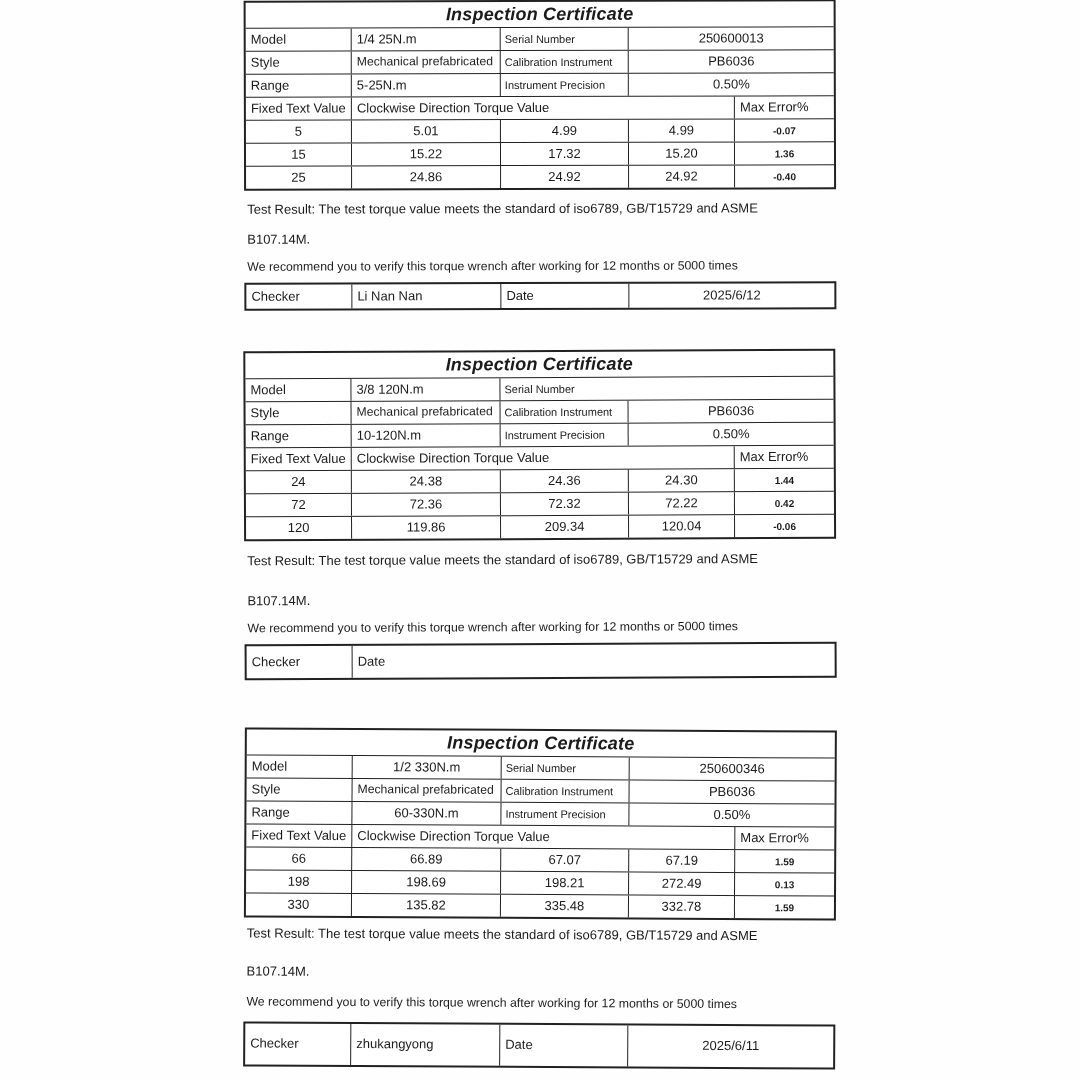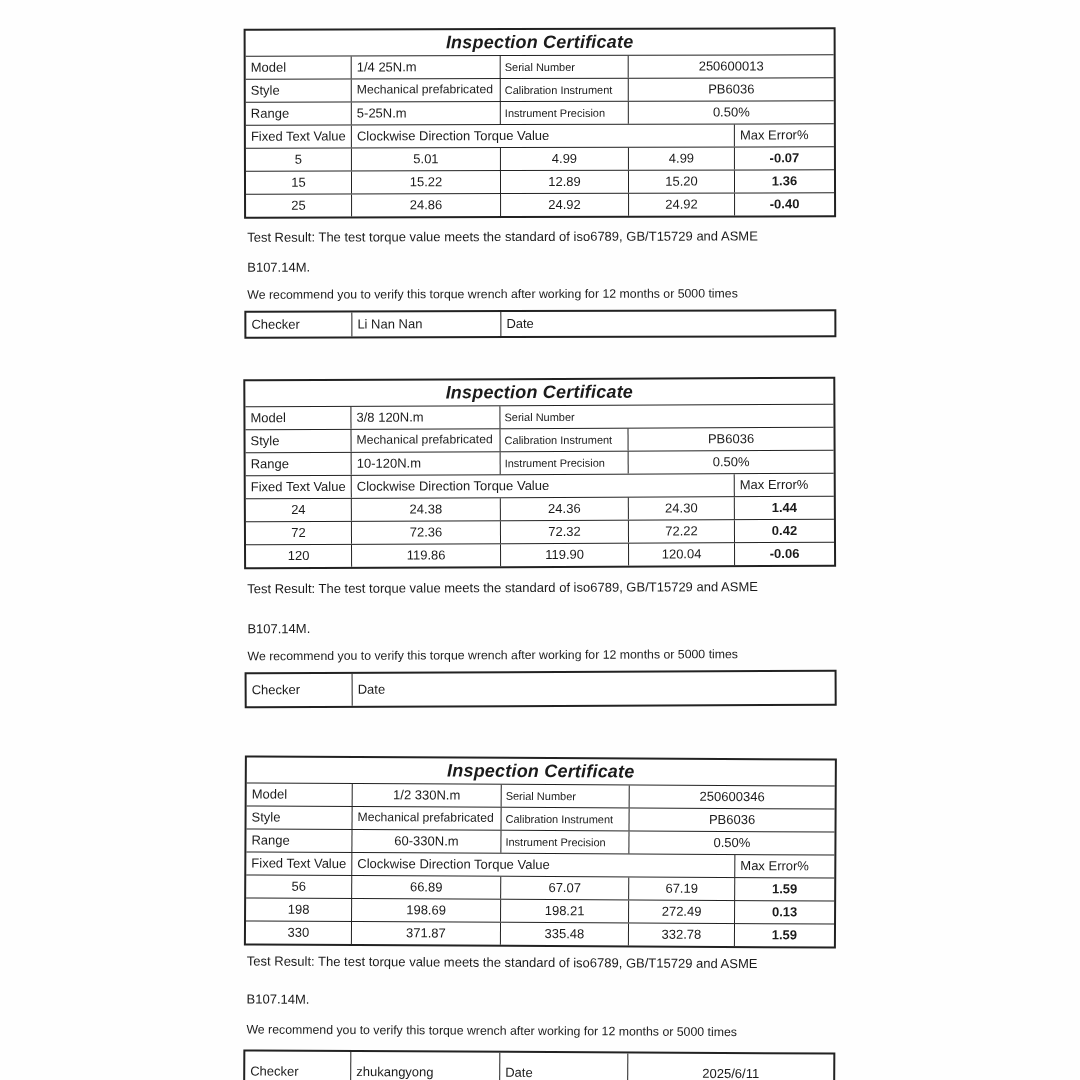--- a/index.html
+++ b/index.html
@@ -2,21 +2,21 @@
 <html><head>
 <meta charset="utf-8">
 <style>
   * { margin:0; padding:0; box-sizing:border-box; }
   html,body { background:#ffffff; }
   body {
     width:1080px; height:1080px; overflow:hidden;
     font-family:"Liberation Sans", sans-serif;
     color:#1b1b1b;
   }
-  .page { width:1080px; height:1080px; padding-top:28px; background:#fefefe; }
+  .page { width:1080px; height:1080px; padding-top:0; background:#fefefe; }
 
   .cert { width:592px; margin:0 auto; }
   .cert-0 { transform:rotate(-0.15deg); }
   .cert-1 { margin-top:40px; transform:rotate(-0.25deg); }
   .cert-2 { margin-top:50px; transform:rotate(0.3deg); }
 
   .cert-table { border:2px solid #222; background:#fff; }
   .t-row {
     display:grid;
     grid-template-columns:106px 149px 128px 106px 99px;
@@ -35,21 +35,21 @@
   .span5 { grid-column:1 / -1; }
 
   .title-cell {
     justify-content:center;
     font-weight:bold; font-style:italic;
     font-size:18px; min-height:25px; letter-spacing:.2px;
   }
   .small-label { font-size:11px; padding-left:4px; }
   .center { justify-content:center; padding-left:0; padding-right:0; }
   .num { justify-content:center; }
-  .err { justify-content:center; font-weight:bold; font-size:13px;text-align:center; }
+  .err { justify-content:center; font-weight:bold; font-size:10px;text-align:center; }
   .cert-2 .v1 { justify-content:center; }
 
   .para { margin-left:3px; font-size:13px; }
   .result1 { margin-top:11px; }
   .result2 { margin-top:15px; }
   .recommend { margin-top:13px; font-size:12.3px; }
   .cert-1 .result1 { margin-top:12px; }
   .cert-1 .result2 { margin-top:25px; }
   .cert-2 .result1 { margin-top:8px; }
   .cert-2 .result2 { margin-top:23px; }
@@ -108,21 +108,21 @@
         <div class="cell num">5</div>
         <div class="cell num">5.01</div>
         <div class="cell num">4.99</div>
         <div class="cell num">4.99</div>
         <div class="cell err">-0.07</div>
       </div>
 
       <div class="t-row">
         <div class="cell num">15</div>
         <div class="cell num">15.22</div>
-        <div class="cell num">12.89</div>
+        <div class="cell num">17.32</div>
         <div class="cell num">15.20</div>
         <div class="cell err">1.36</div>
       </div>
 
       <div class="t-row">
         <div class="cell num">25</div>
         <div class="cell num">24.86</div>
         <div class="cell num">24.92</div>
         <div class="cell num">24.92</div>
         <div class="cell err">-0.40</div>
@@ -130,20 +130,21 @@
     </div>
 
     <p class="para result1">Test Result: The test torque value meets the standard of iso6789, GB/T15729 and ASME</p>
     <p class="para result2">B107.14M.</p>
     <p class="para recommend">We recommend you to verify this torque wrench after working for 12 months or 5000 times</p>
 
     <div class="checker-table">
       <div class="cell">Checker</div>
       <div class="cell">Li Nan Nan</div>
       <div class="cell">Date</div>
+      <div class="cell center">2025/6/12</div>
     </div>
   </section>
 
   <section class="cert cert-1">
     <div class="cert-table">
 
       <div class="t-row">
         <div class="cell title-cell span5">Inspection Certificate</div>
       </div>
 
@@ -185,21 +186,21 @@
         <div class="cell num">72</div>
         <div class="cell num">72.36</div>
         <div class="cell num">72.32</div>
         <div class="cell num">72.22</div>
         <div class="cell err">0.42</div>
       </div>
 
       <div class="t-row">
         <div class="cell num">120</div>
         <div class="cell num">119.86</div>
-        <div class="cell num">119.90</div>
+        <div class="cell num">209.34</div>
         <div class="cell num">120.04</div>
         <div class="cell err">-0.06</div>
       </div>
     </div>
 
     <p class="para result1">Test Result: The test torque value meets the standard of iso6789, GB/T15729 and ASME</p>
     <p class="para result2">B107.14M.</p>
     <p class="para recommend">We recommend you to verify this torque wrench after working for 12 months or 5000 times</p>
 
     <div class="checker-table">
@@ -236,38 +237,38 @@
         <div class="cell span2 center">0.50%</div>
       </div>
 
       <div class="t-row">
         <div class="cell">Fixed Text Value</div>
         <div class="cell span3">Clockwise Direction Torque Value</div>
         <div class="cell">Max Error%</div>
       </div>
 
       <div class="t-row">
-        <div class="cell num">56</div>
+        <div class="cell num">66</div>
         <div class="cell num">66.89</div>
         <div class="cell num">67.07</div>
         <div class="cell num">67.19</div>
         <div class="cell err">1.59</div>
       </div>
 
       <div class="t-row">
         <div class="cell num">198</div>
         <div class="cell num">198.69</div>
         <div class="cell num">198.21</div>
         <div class="cell num">272.49</div>
         <div class="cell err">0.13</div>
       </div>
 
       <div class="t-row">
         <div class="cell num">330</div>
-        <div class="cell num">371.87</div>
+        <div class="cell num">135.82</div>
         <div class="cell num">335.48</div>
         <div class="cell num">332.78</div>
         <div class="cell err">1.59</div>
       </div>
     </div>
 
     <p class="para result1">Test Result: The test torque value meets the standard of iso6789, GB/T15729 and ASME</p>
     <p class="para result2">B107.14M.</p>
     <p class="para recommend">We recommend you to verify this torque wrench after working for 12 months or 5000 times</p>
 

